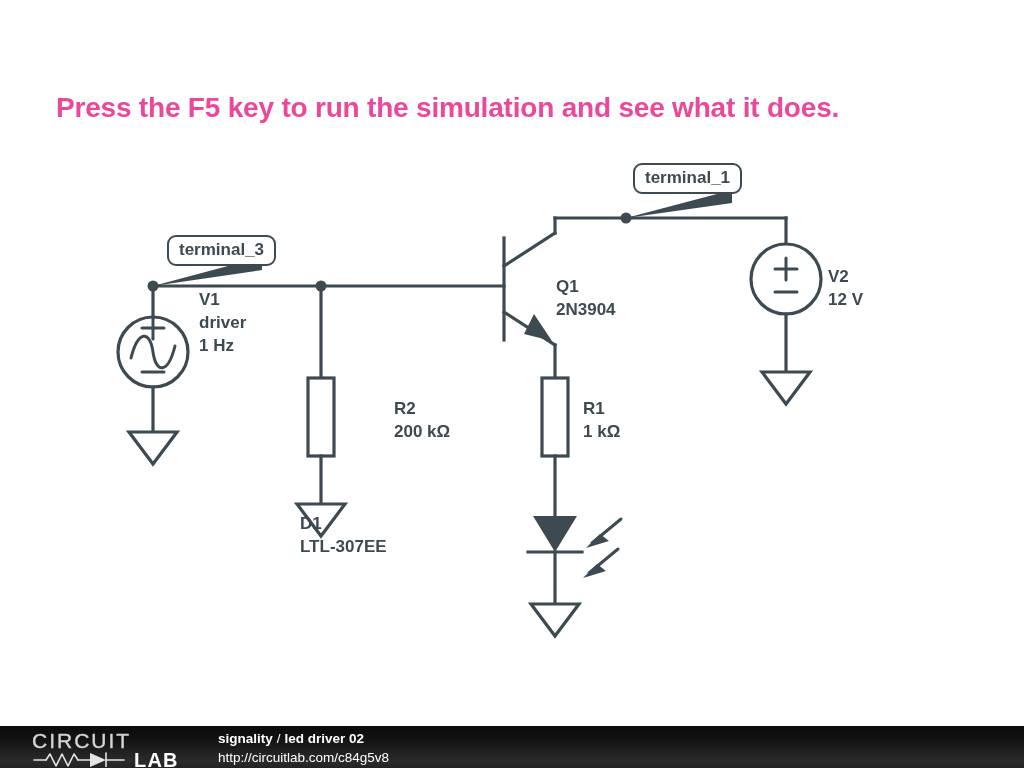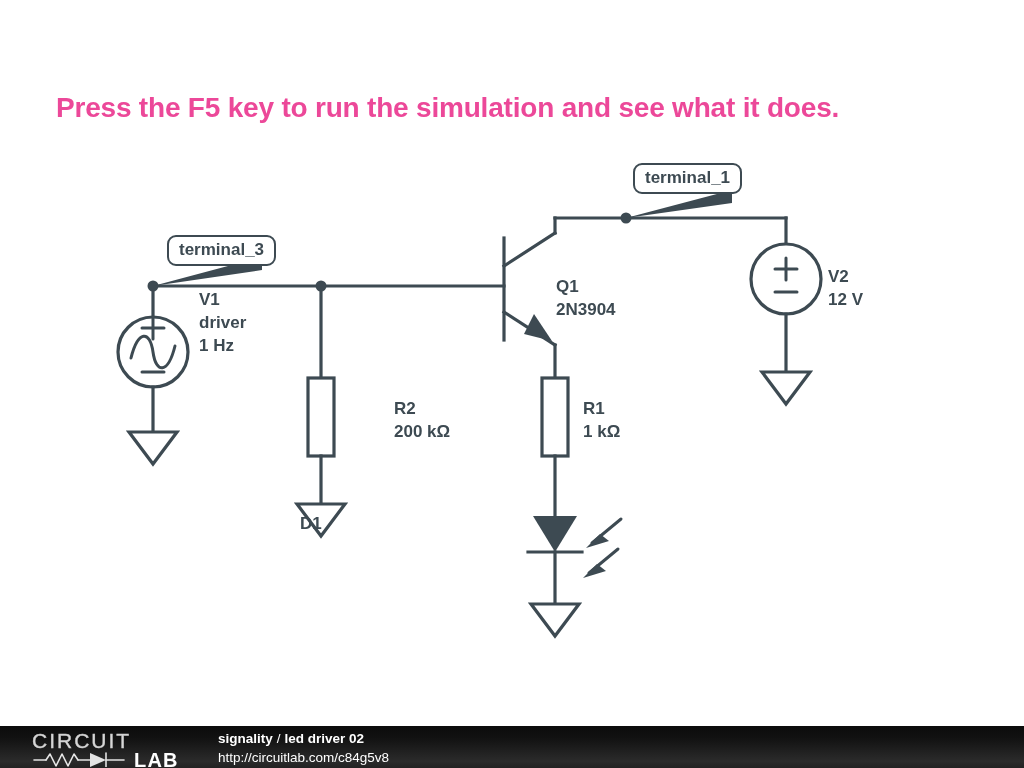--- a/index.html
+++ b/index.html
@@ -258,20 +258,21 @@
     <div>2N3904</div>
   </div>
 
   <div class="lbl" style="left:583px; top:397px;">
     <div>R1</div>
     <div>1 kΩ</div>
   </div>
 
   <div class="lbl right" style="left:300px; top:512px; width:224px;">
     <div>D1</div>
+    <div>LTL-307EE</div>
   </div>
 
   <div class="lbl" style="left:828px; top:265px;">
     <div>V2</div>
     <div>12 V</div>
   </div>
 
   <div class="footer-bar">
 
     <div class="footer-logo">

